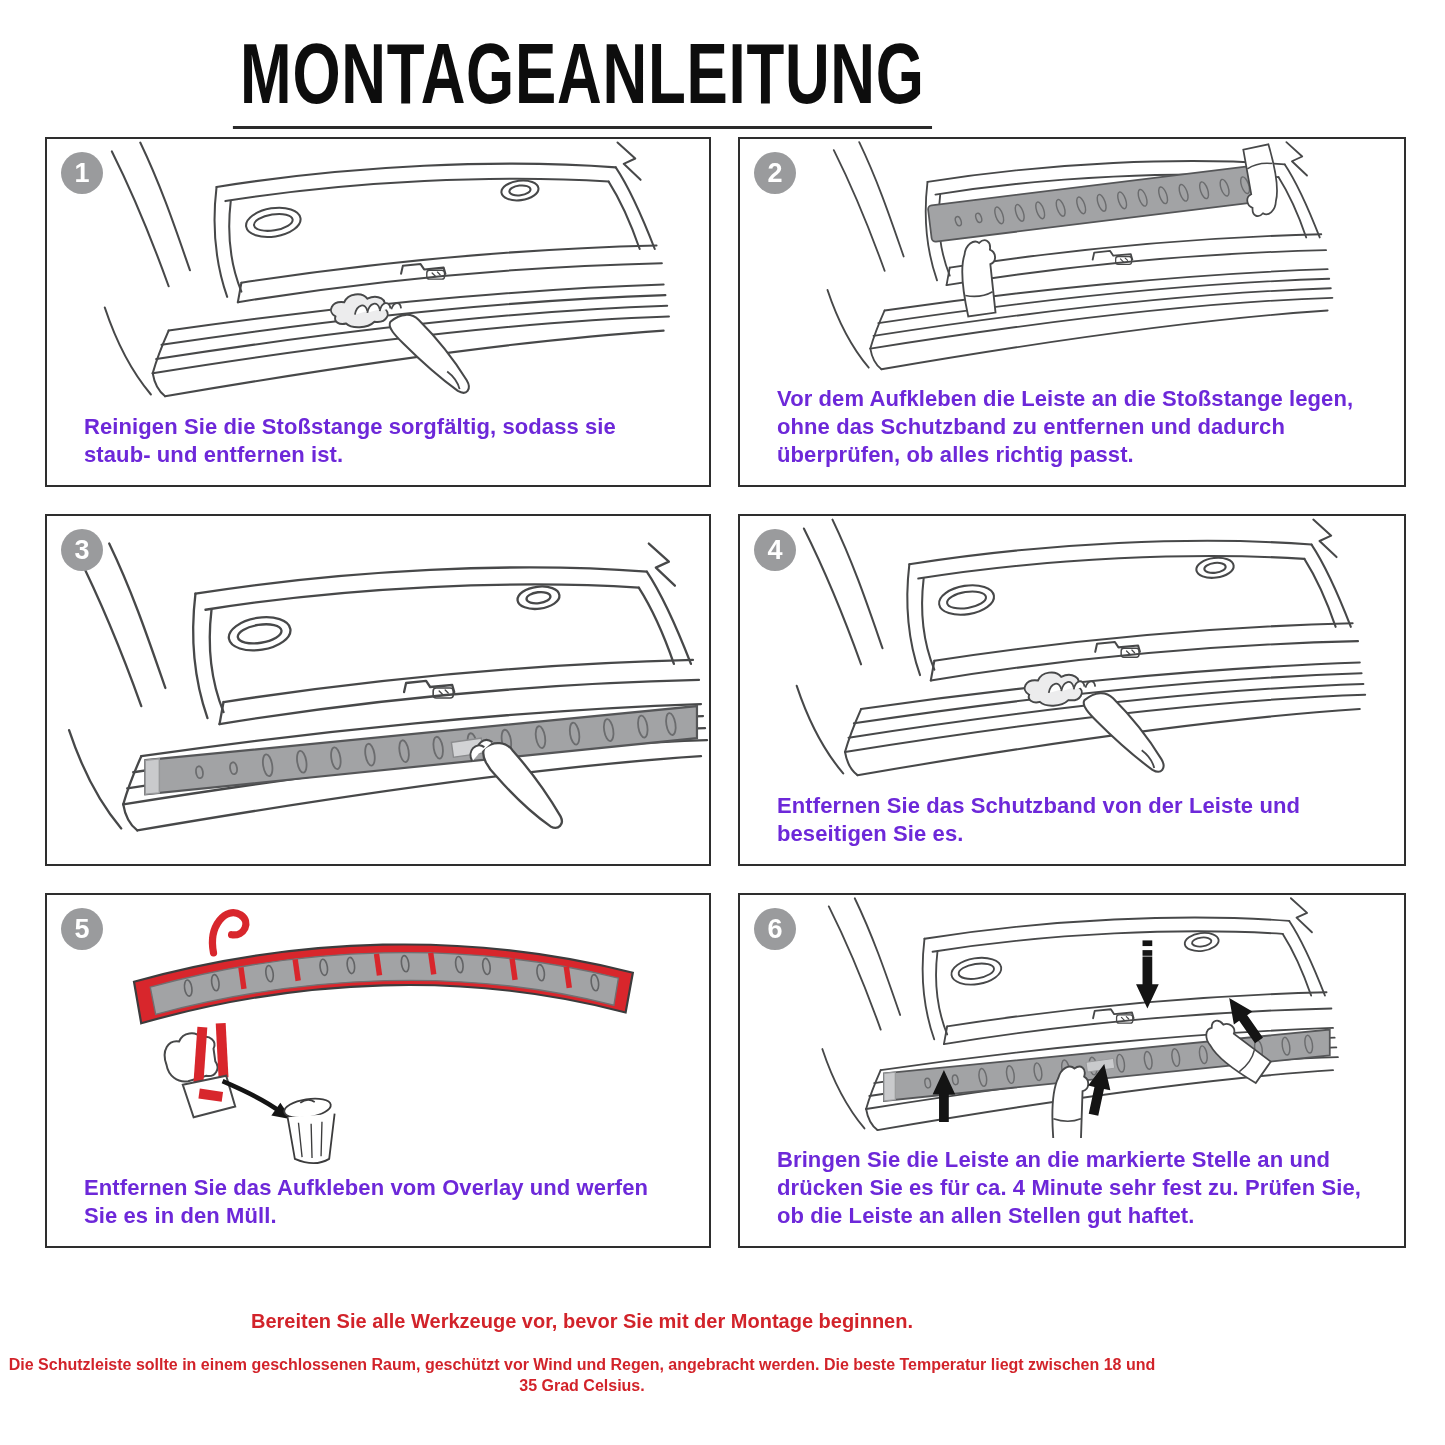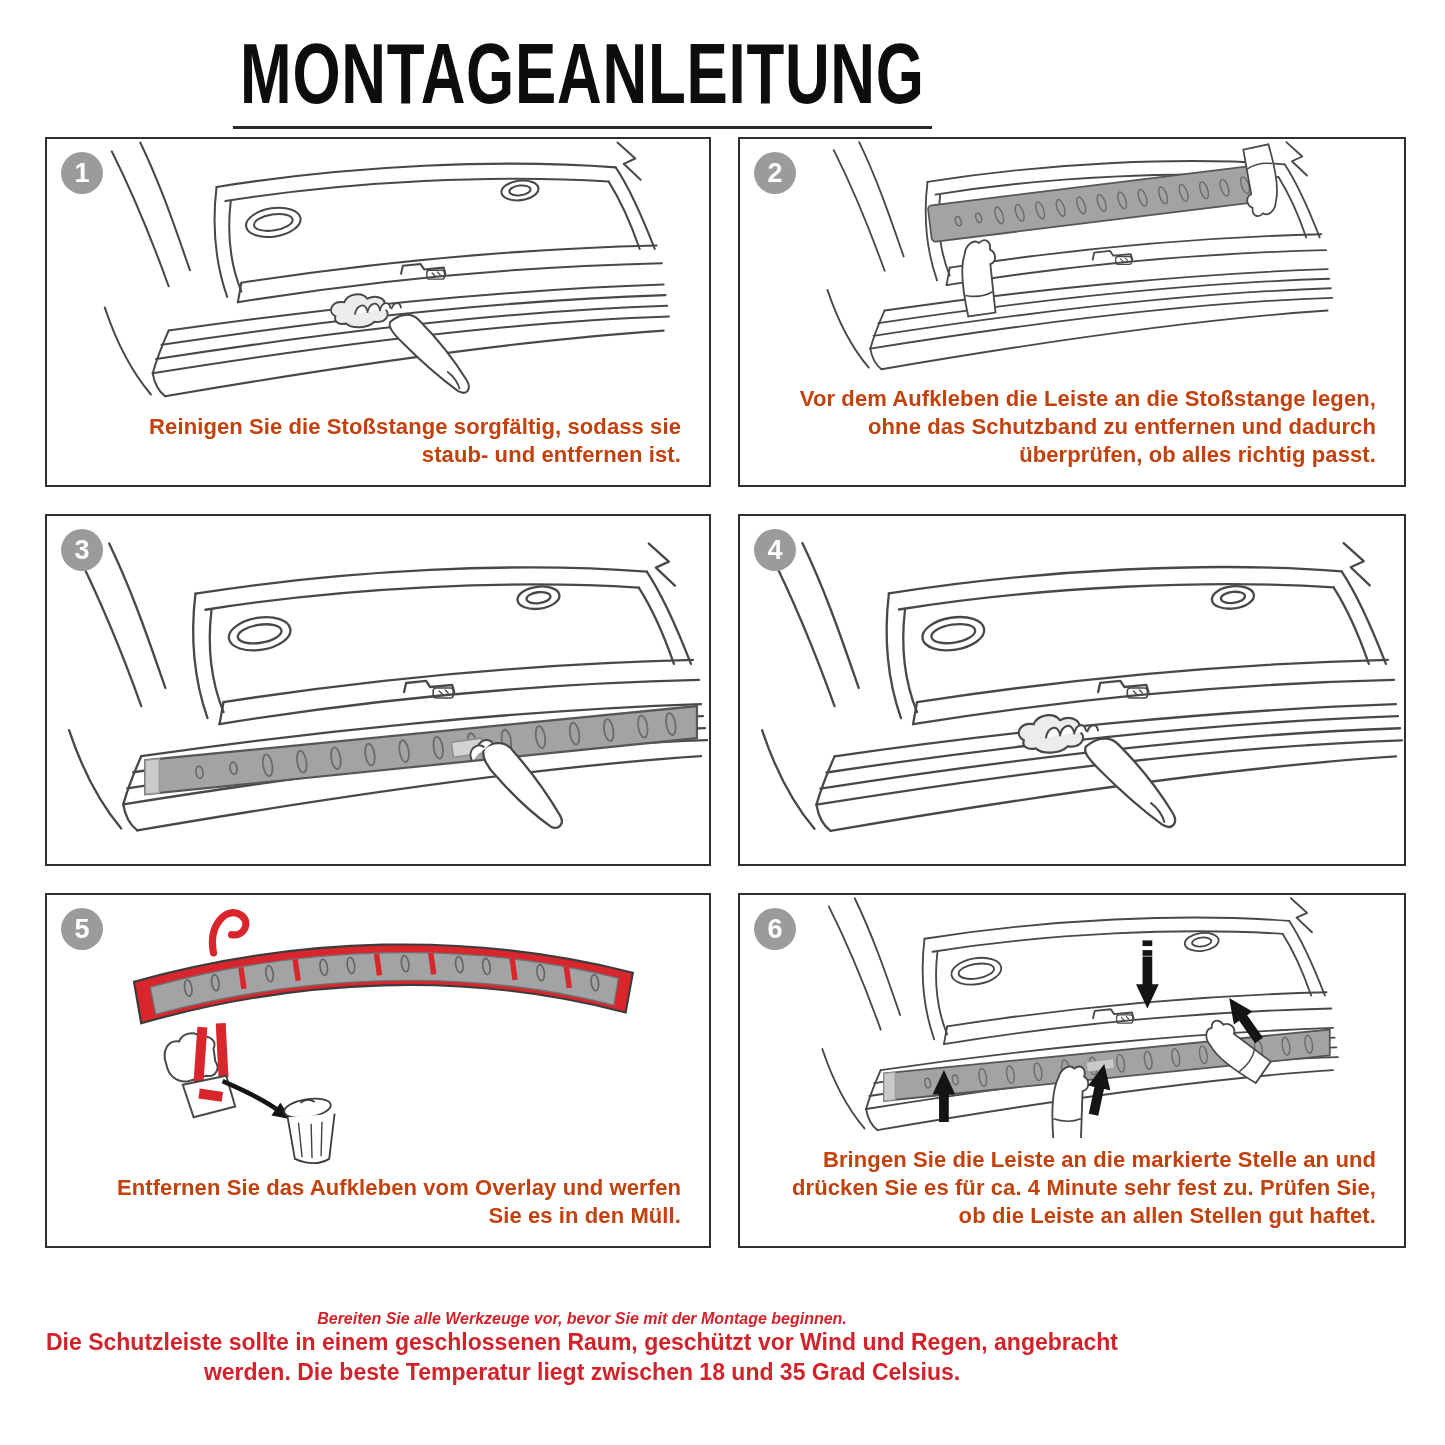--- a/index.html
+++ b/index.html
@@ -16,26 +16,26 @@
   .grid{display:grid;grid-template-columns:666px 668px;grid-template-rows:350px 352px 355px;
         column-gap:27px;row-gap:27px;margin:8px 0 0 45px;}
   .panel{border:2px solid #2e2e2e;position:relative;display:flex;flex-direction:column;
          background:#fff;box-sizing:border-box;}
   .badge{position:absolute;top:13px;left:14px;width:42px;height:42px;border-radius:50%;
          background:#9a9b9d;color:#ffffff;font-weight:bold;font-size:27px;
          display:flex;align-items:center;justify-content:center;z-index:2;}
   .illo{flex:1 1 auto;min-height:0;}
   .illo svg{width:100%;height:100%;display:block;}
   .caption{margin:8px 28px 16px 37px;font-size:22px;font-weight:bold;line-height:1.27;
-           color:#c2410c;letter-spacing:0.1px;text-align:right;}
+           color:#6d28d9;letter-spacing:0.1px;}
 
   .footer{margin-top:62px;color:#d2232a;font-weight:bold;text-align:center;}
   .footer p{margin:0;}
-  .footer .line1{font-size:16px;font-style:italic;}
-  .footer .line2{font-size:23px;max-width:1352px;
+  .footer .line1{font-size:20px;}
+  .footer .line2{font-size:16px;margin-top:22px;max-width:1352px;
                  margin-left:auto;margin-right:auto;line-height:1.3;}
 
   .lineart{stroke:#474849;stroke-width:2.3;fill:none;stroke-linecap:round;stroke-linejoin:round;}
 </style>
 </head>
 <body>
 
 <svg width="0" height="0" style="position:absolute" aria-hidden="true">
   <defs>
     <g id="car-base" class="lineart">
@@ -181,20 +181,21 @@
     </section>
 
     <section class="panel">
       <div class="badge">4</div>
       <div class="illo">
         <svg viewBox="0 0 660 300" preserveAspectRatio="xMidYMid meet">
           <use href="#car-base"></use>
           <use href="#hand-cloth"></use>
         </svg>
       </div>
+      <p class="caption">Entfernen Sie das Schutzband von der Leiste und beseitigen Sie es.</p>
     </section>
 
     <section class="panel">
       <div class="badge">5</div>
       <div class="illo">
         <svg viewBox="0 0 660 300" preserveAspectRatio="xMidYMid meet">
           <g>
             <path d="M60 96 C240 46 430 40 612 86 L604 130 C430 84 242 92 68 142 Z" fill="#d8262c" stroke="#3c3c3d" stroke-width="2.4"></path>
             <path d="M78 102 C244 56 428 50 596 92 L591 122 C428 80 248 88 84 132 Z" fill="#a2a3a5" stroke="#6f7072" stroke-width="1.5"></path>
             <g>

